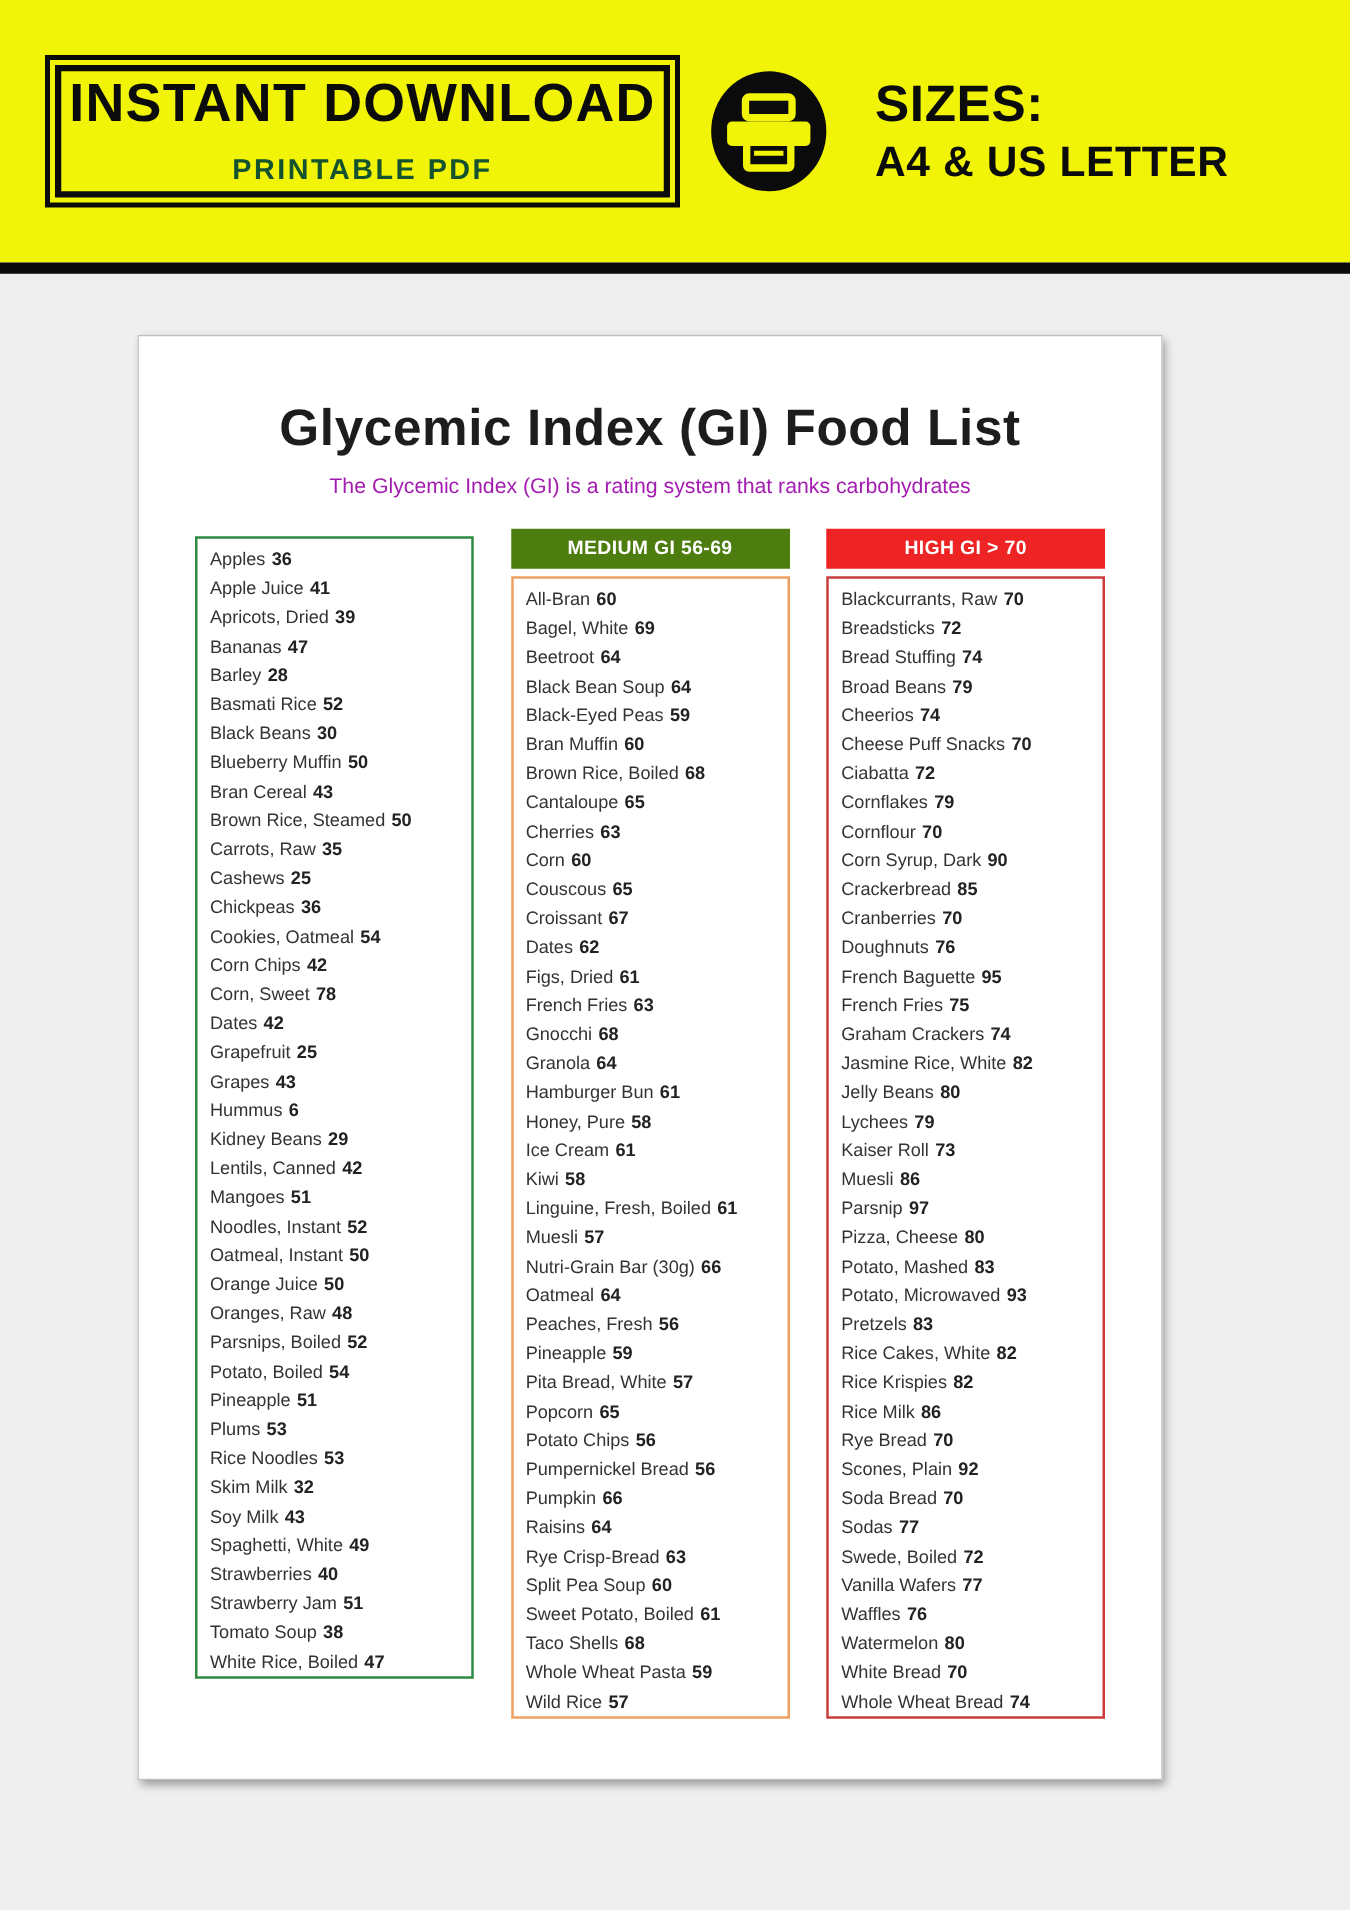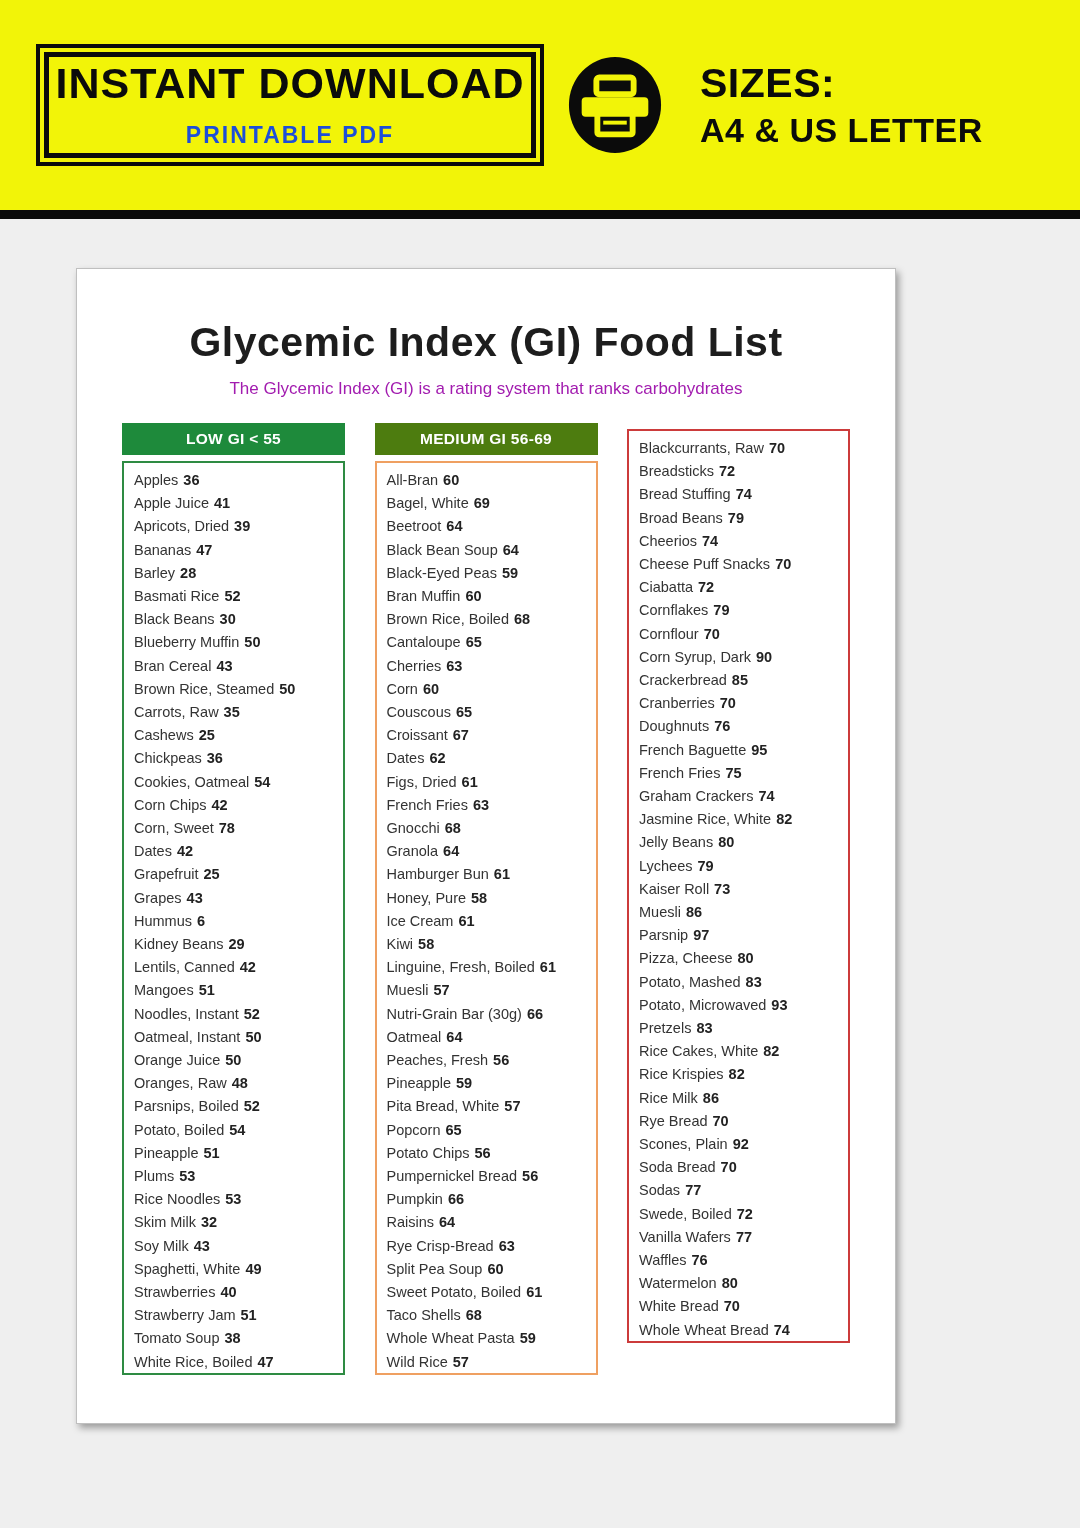--- a/index.html
+++ b/index.html
@@ -28,36 +28,36 @@
     outline-offset: 4px;
     margin-left: 6px;
     display: flex; flex-direction: column; align-items: center; justify-content: center;
     background: #f2f408;
   }
   .download-title {
     font-size: 43px; font-weight: 800; color: #0b0b0b;
     letter-spacing: 1px; line-height: 1.05;
   }
   .download-sub {
-    font-size: 23px; font-weight: 600; color: #1d4ed8;
+    font-size: 23px; font-weight: 600; color: #14532d;
     letter-spacing: 2px; margin-top: 16px;
   }
   .banner-icons {
     display: flex; align-items: center; margin-left: 30px;
   }
   .printer-wrap { width: 98px; height: 104px; }
   .pdf-wrap { width: 84px; height: 104px; margin-left: 22px; }
   .sizes-block { margin-left: 36px; color: #0b0b0b; }
   .sizes-label { font-size: 41px; font-weight: 800; letter-spacing: 0.5px; }
   .sizes-value { font-size: 34px; font-weight: 600; letter-spacing: 0.5px; margin-top: 4px; }
 
   
   .page-area {
     width: 972px; height: 1309px;
-    display: flex; justify-content: center;
+    display: flex; justify-content: center; margin-left: 34px;
   }
   .document-page {
     margin-top: 49px;
     width: 820px; height: 1156px;
     background: #ffffff;
     border: 1px solid #bfbfbf;
     box-shadow: 3px 4px 7px rgba(0,0,0,0.35);
     padding: 50px 45px 0 45px;
   }
   .page-title {
@@ -128,21 +128,20 @@
 
 <div class="page-area">
   <div class="document-page">
     <div class="page-title">Glycemic Index (GI) Food List</div>
     <div class="page-subtitle">
       <span>The Glycemic Index (GI) is a rating system that ranks carbohydrates</span><br>
     </div>
 
     <div class="columns">
       <div class="gi-column">
-        <div class="gi-header" style="background: rgb(30, 138, 59);">LOW GI &lt; 55</div>
         <div class="gi-list" style="border-color: rgb(46, 139, 67);">
             <div class="food-item"><span class="food-name">Apples</span><span class="food-value">36</span></div>
             <div class="food-item"><span class="food-name">Apple Juice</span><span class="food-value">41</span></div>
             <div class="food-item"><span class="food-name">Apricots, Dried</span><span class="food-value">39</span></div>
             <div class="food-item"><span class="food-name">Bananas</span><span class="food-value">47</span></div>
             <div class="food-item"><span class="food-name">Barley</span><span class="food-value">28</span></div>
             <div class="food-item"><span class="food-name">Basmati Rice</span><span class="food-value">52</span></div>
             <div class="food-item"><span class="food-name">Black Beans</span><span class="food-value">30</span></div>
             <div class="food-item"><span class="food-name">Blueberry Muffin</span><span class="food-value">50</span></div>
             <div class="food-item"><span class="food-name">Bran Cereal</span><span class="food-value">43</span></div>
@@ -216,20 +215,21 @@
             <div class="food-item"><span class="food-name">Raisins</span><span class="food-value">64</span></div>
             <div class="food-item"><span class="food-name">Rye Crisp-Bread</span><span class="food-value">63</span></div>
             <div class="food-item"><span class="food-name">Split Pea Soup</span><span class="food-value">60</span></div>
             <div class="food-item"><span class="food-name">Sweet Potato, Boiled</span><span class="food-value">61</span></div>
             <div class="food-item"><span class="food-name">Taco Shells</span><span class="food-value">68</span></div>
             <div class="food-item"><span class="food-name">Whole Wheat Pasta</span><span class="food-value">59</span></div>
             <div class="food-item"><span class="food-name">Wild Rice</span><span class="food-value">57</span></div>
           </div>
       </div>
       <div class="gi-column">
+        <div class="gi-header" style="background: rgb(238, 36, 36);">HIGH GI &gt; 70</div>
         <div class="gi-list" style="border-color: rgb(204, 59, 59);">
             <div class="food-item"><span class="food-name">Blackcurrants, Raw</span><span class="food-value">70</span></div>
             <div class="food-item"><span class="food-name">Breadsticks</span><span class="food-value">72</span></div>
             <div class="food-item"><span class="food-name">Bread Stuffing</span><span class="food-value">74</span></div>
             <div class="food-item"><span class="food-name">Broad Beans</span><span class="food-value">79</span></div>
             <div class="food-item"><span class="food-name">Cheerios</span><span class="food-value">74</span></div>
             <div class="food-item"><span class="food-name">Cheese Puff Snacks</span><span class="food-value">70</span></div>
             <div class="food-item"><span class="food-name">Ciabatta</span><span class="food-value">72</span></div>
             <div class="food-item"><span class="food-name">Cornflakes</span><span class="food-value">79</span></div>
             <div class="food-item"><span class="food-name">Cornflour</span><span class="food-value">70</span></div>

